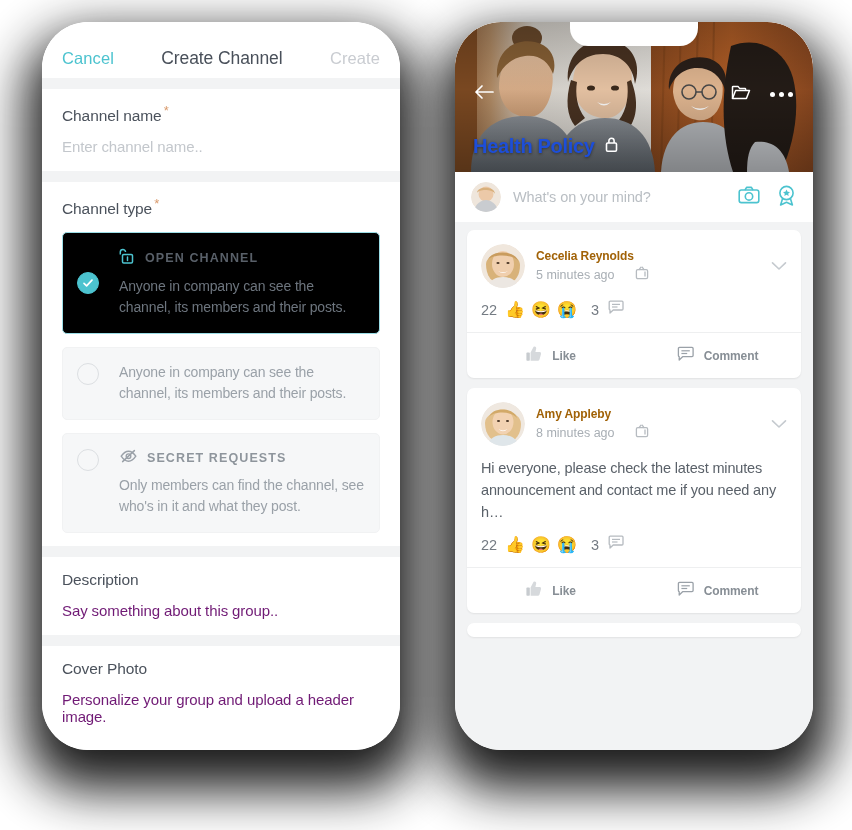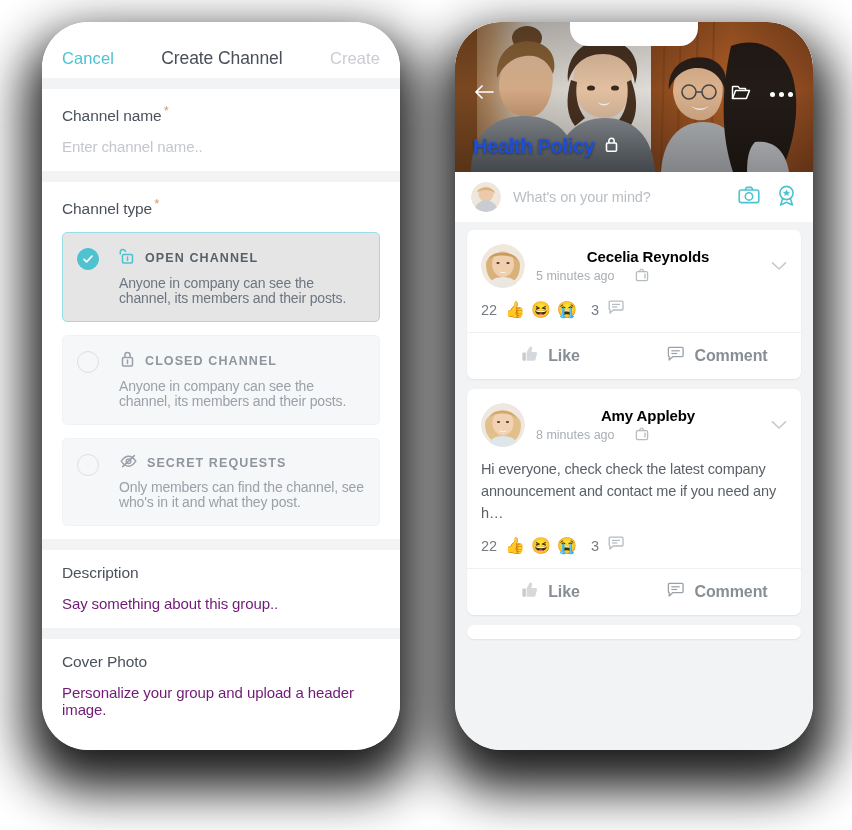--- a/index.html
+++ b/index.html
@@ -63,22 +63,23 @@
   }
   .field-ph.desc { color:#701a75; }
 
   .type-list { padding: 14px 20px 0 20px; }
   .type-card {
     border-radius: 5px; padding: 14px 14px 15px 14px;
     margin-bottom: 13px; position: relative;
     display: flex; gap: 0;
   }
   .type-card.selected {
-    background: #e5e5e5;
+    background: #000000;
     border: 1px solid #9bdde6;
+    align-items: center;
   }
   .type-card.plain {
     background: #f6f7f8;
     border: 1px solid #f1f2f3;
   }
   .radio-col { width: 42px; flex: 0 0 42px; padding-top: 1px; }
   .radio {
     width: 22px; height: 22px; border-radius: 50%;
     border: 1.6px solid #dcdfe2; background: transparent;
   }
@@ -87,21 +88,21 @@
     display: flex; align-items: center; justify-content: center;
   }
   .type-body { flex: 1; }
   .type-head { display: flex; align-items: center; gap: 9px; margin-bottom: 7px; }
   .type-name {
     font-size: 12.5px; font-weight: bold; letter-spacing: 1.1px;
   }
   .type-name.on { color: #596069; }
   .type-name.off { color: #8e959c; }
   .type-desc {
-    font-size: 14px; line-height: 15px; letter-spacing: -.15px;
+    font-size: 14px; line-height: 21px; letter-spacing: -.15px;
   }
   .type-desc.on { color: #6d757e; }
   .type-desc.off { color: #9aa1a8; }
 
   
   #phoneR { left: 455px; top: 22px; width: 358px; height: 728px; }
   #phoneR .phone-inner { background: #f2f3f4; }
 
   .cover { position: relative; height: 150px; overflow: hidden; }
   .cover-photo { position: absolute; inset: 0; }
@@ -156,40 +157,40 @@
   .av { border-radius: 50%; overflow: hidden; flex: 0 0 auto; }
 
   .feed { padding: 0 12px; }
   .post {
     background: #fff; border-radius: 7px; margin-bottom: 10px;
     box-shadow: 0 1px 2px rgba(0,0,0,.07);
     overflow: hidden;
   }
   .post-head { display: flex; align-items: center; padding: 14px 14px 0 14px; gap: 11px; }
   .post-who { flex: 1; }
-  .post-name { color: #000000; font-size: 15px; font-weight: bold; letter-spacing: -.1px; text-align: center; }
+  .post-name { color: #a16207; font-size: 12px; font-weight: bold; letter-spacing: -.1px; }
   .post-meta { color: #a8aeb4; font-size: 12.5px; margin-top: 3px; display: flex; align-items: center; gap: 20px; }
   .chev { color: #c5cacf; }
   .post-text {
     color: #5a6169; font-size: 14.5px; line-height: 22px;
     padding: 11px 14px 0 14px; letter-spacing: -.15px;
   }
   .reactions {
     display: flex; align-items: center; gap: 6px;
     padding: 12px 14px 13px 14px;
   }
   .rcount { color: #747b83; font-size: 14.5px; margin-right: 2px; }
   .emoji { font-size: 16px; line-height: 1; }
   .ccount { color: #747b83; font-size: 14.5px; margin-left: 8px; margin-right: 3px; }
   .post-actions {
     display: flex; border-top: 1px solid #eeeff0;
   }
   .pa {
     flex: 1; display: flex; align-items: center; justify-content: center;
-    gap: 9px; padding: 12px 0; color: #878e95; font-size: 16px; font-weight: bold;
+    gap: 9px; padding: 12px 0; color: #878e95; font-size: 12px; font-weight: bold;
     letter-spacing: -.1px;
   }
 </style>
 </head>
 <body>
 
 <div id="stage">
 
   <div class="phone-shadow soft" style="left:26px; top:34px; width:392px; height:756px;"></div>
   <div class="phone-shadow soft" style="left:439px; top:34px; width:392px; height:756px;"></div>
@@ -243,30 +244,20 @@
             </div>
             <div class="type-desc on">Anyone in company can see the channel, its members and their posts.</div>
           </div>
         </div>
 
         <div class="type-card plain">
           <div class="radio-col">
             <div class="radio"></div>
           </div>
           <div class="type-body">
-            <div class="type-head">
-              <span>
-                <svg width="17" height="18" viewBox="0 0 17 18" aria-hidden="true">
-                  <rect x="3.5" y="7.5" width="10" height="8.5" rx="1.2" fill="none" stroke="#9aa1a8" stroke-width="1.5"></rect>
-                  <path d="M5.9 7.5 V5.1 a2.6 2.6 0 0 1 2.6-2.6 a2.6 2.6 0 0 1 2.6 2.6 V7.5" fill="none" stroke="#9aa1a8" stroke-width="1.5"></path>
-                  <line x1="8.5" y1="10" x2="8.5" y2="13.4" stroke="#9aa1a8" stroke-width="1.5" stroke-linecap="round"></line>
-                </svg>
-              </span>
-              <span class="type-name off">CLOSED CHANNEL</span>
-            </div>
             <div class="type-desc off">Anyone in company can see the channel, its members and their posts.</div>
           </div>
         </div>
 
         <div class="type-card plain">
           <div class="radio-col">
             <div class="radio"></div>
           </div>
           <div class="type-body">
             <div class="type-head">
@@ -527,21 +518,21 @@
                   </svg>
                 </span>
               </div>
             </div>
             <span class="chev">
               <svg width="16" height="10" viewBox="0 0 16 10" aria-hidden="true">
                   <path d="M1.5 1.8 L8 8 L14.5 1.8" fill="none" stroke="#c5cacf" stroke-width="1.6" stroke-linecap="round" stroke-linejoin="round"></path>
                 </svg>
             </span>
           </div>
-          <div class="post-text">Hi everyone, check check the latest company announcement and contact me if you need any h…</div>
+          <div class="post-text">Hi everyone, please check the latest minutes announcement and contact me if you need any h…</div>
           <div class="reactions">
             <span class="rcount">22</span>
             <span class="emoji">👍</span>
             <span class="emoji">😆</span>
             <span class="emoji">😭</span>
             <span class="ccount">3</span>
             <span>
               <svg width="17" height="15" viewBox="0 0 17 15" aria-hidden="true">
                 <path d="M1.2 2.2 a1 1 0 0 1 1-1 H14 a1 1 0 0 1 1 1 V9 a1 1 0 0 1 -1 1 H5.2 L2 13 V10 a1 1 0 0 1 -.8-1 Z" fill="none" stroke="#b6bbc0" stroke-width="1.3" stroke-linejoin="round"></path>
                 <line x1="4" y1="4.4" x2="12" y2="4.4" stroke="#b6bbc0" stroke-width="1.2"></line>

